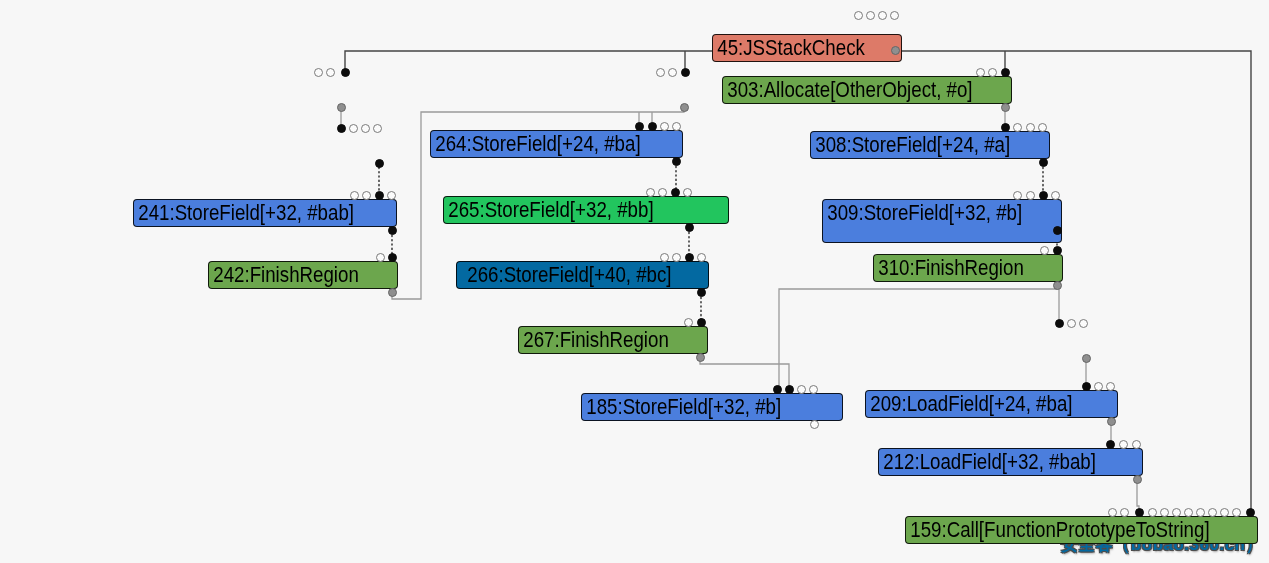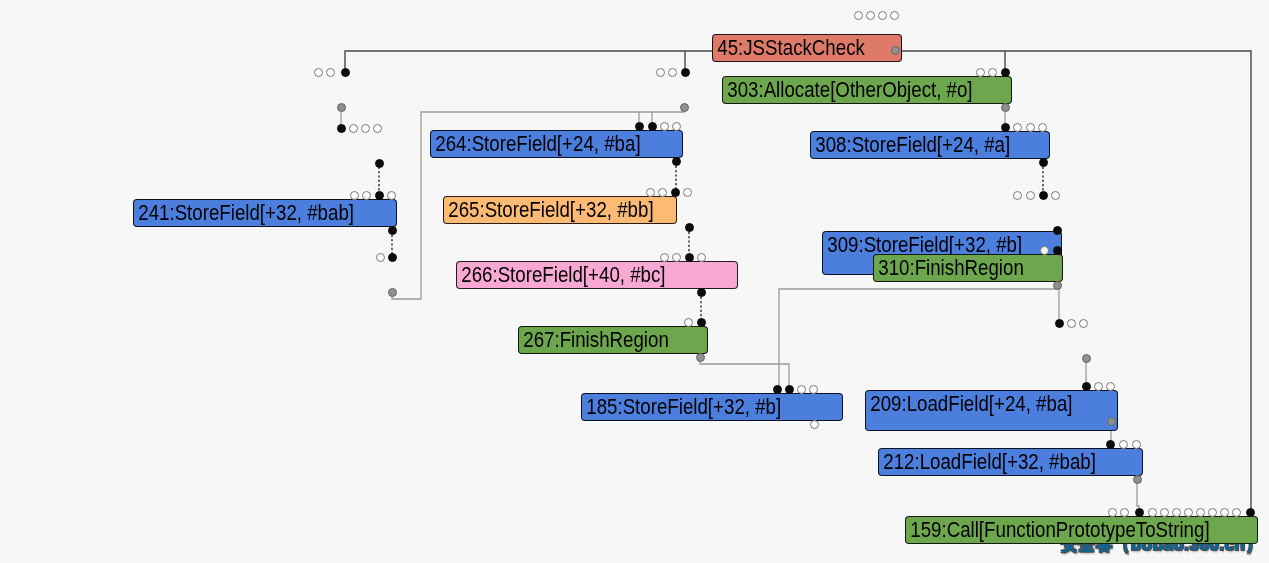--- a/index.html
+++ b/index.html
@@ -66,40 +66,41 @@
     <div class="port o" style="left: 348.5px; top: 124px;"></div>
     <div class="port o" style="left: 360.5px; top: 124px;"></div>
     <div class="port o" style="left: 372.5px; top: 124px;"></div>
     <div class="port b" style="left: 374.5px; top: 159px;"></div>
     <div class="node blue" style="left: 133px; top: 199px; width: 264px; height: 28px; line-height: 25px; background: rgb(75, 126, 221);"><span class="lbl">241:StoreField[+32, #bab]</span></div>
     <div class="port o" style="left: 349.5px; top: 191px;"></div>
     <div class="port o" style="left: 361.5px; top: 191px;"></div>
     <div class="port b" style="left: 374.5px; top: 191px;"></div>
     <div class="port o" style="left: 386.5px; top: 191px;"></div>
     <div class="port b" style="left: 387.5px; top: 226px;"></div>
+    <div class="node green" style="left: 208px; top: 261px; width: 190px; height: 28px; line-height: 25px; background: rgb(108, 166, 77);"><span class="lbl">242:FinishRegion</span></div>
     <div class="port o" style="left: 375.5px; top: 253px;"></div>
     <div class="port b" style="left: 387.5px; top: 253px;"></div>
     <div class="port g" style="left: 387.5px; top: 288px;"></div>
     <div class="port o" style="left: 655.5px; top: 68px;"></div>
     <div class="port o" style="left: 667.5px; top: 68px;"></div>
     <div class="port b" style="left: 680.5px; top: 68px;"></div>
     <div class="port g" style="left: 679.5px; top: 103px;"></div>
     <div class="node blue" style="left: 430px; top: 130px; width: 253px; height: 28px; line-height: 25px; background: rgb(75, 126, 221);"><span class="lbl">264:StoreField[+24, #ba]</span></div>
     <div class="port b" style="left: 634.5px; top: 122px;"></div>
     <div class="port b" style="left: 647.5px; top: 122px;"></div>
     <div class="port o" style="left: 659.5px; top: 122px;"></div>
     <div class="port o" style="left: 671.5px; top: 122px;"></div>
     <div class="port b" style="left: 671.5px; top: 157px;"></div>
-    <div class="node blue" style="left: 443px; top: 196px; width: 234px; height: 28px; line-height: 25px; background: #fdba74;"><span class="lbl">265:StoreField[+32, #bb]</span></div>
+    <div class="node blue" style="left: 443px; top: 196px; width: 286px; height: 28px; line-height: 25px; background: #22c55e;"><span class="lbl">265:StoreField[+32, #bb]</span></div>
     <div class="port o" style="left: 645.5px; top: 188px;"></div>
     <div class="port o" style="left: 657.5px; top: 188px;"></div>
     <div class="port b" style="left: 670.5px; top: 188px;"></div>
     <div class="port o" style="left: 682.5px; top: 188px;"></div>
     <div class="port b" style="left: 684.5px; top: 223px;"></div>
-    <div class="node blue" style="left: 456px; top: 261px; width: 282px; height: 28px; line-height: 25px; background: #f9a8d4;"><span class="lbl">266:StoreField[+40, #bc]</span></div>
+    <div class="node blue" style="left: 456px; top: 261px; width: 253px; height: 28px; line-height: 25px; background: #0369a1; text-align: right;"><span class="lbl">266:StoreField[+40, #bc]</span></div>
     <div class="port o" style="left: 659.5px; top: 253px;"></div>
     <div class="port o" style="left: 671.5px; top: 253px;"></div>
     <div class="port b" style="left: 684.5px; top: 253px;"></div>
     <div class="port o" style="left: 696.5px; top: 253px;"></div>
     <div class="port b" style="left: 696.5px; top: 288px;"></div>
     <div class="node green" style="left: 518px; top: 326px; width: 190px; height: 28px; line-height: 25px; background: rgb(108, 166, 77);"><span class="lbl">267:FinishRegion</span></div>
     <div class="port o" style="left: 683.5px; top: 318px;"></div>
     <div class="port b" style="left: 696.5px; top: 318px;"></div>
     <div class="port g" style="left: 695.5px; top: 353px;"></div>
     <div class="node blue" style="left: 581px; top: 393px; width: 262px; height: 28px; line-height: 25px; background: rgb(75, 126, 221);"><span class="lbl">185:StoreField[+32, #b]</span></div>
@@ -112,35 +113,35 @@
     <div class="port o" style="left: 975.5px; top: 68px;"></div>
     <div class="port o" style="left: 987.5px; top: 68px;"></div>
     <div class="port b" style="left: 1000.5px; top: 68px;"></div>
     <div class="port g" style="left: 1000.5px; top: 103px;"></div>
     <div class="node blue" style="left: 810px; top: 131px; width: 240px; height: 28px; line-height: 25px; background: rgb(75, 126, 221);"><span class="lbl">308:StoreField[+24, #a]</span></div>
     <div class="port b" style="left: 1000.5px; top: 123px;"></div>
     <div class="port o" style="left: 1012.5px; top: 123px;"></div>
     <div class="port o" style="left: 1025.5px; top: 123px;"></div>
     <div class="port o" style="left: 1037.5px; top: 123px;"></div>
     <div class="port b" style="left: 1038.5px; top: 158px;"></div>
-    <div class="node blue" style="left: 822px; top: 199px; width: 240px; height: 44px; line-height: 25px; background: rgb(75, 126, 221); margin-top: 32px;"><span class="lbl">309:StoreField[+32, #b]</span></div>
+    <div class="node blue" style="left: 822px; top: 199px; width: 240px; height: 44px; line-height: 25px; background: rgb(75, 126, 221);"><span class="lbl">309:StoreField[+32, #b]</span></div>
     <div class="port o" style="left: 1012.5px; top: 191px;"></div>
     <div class="port o" style="left: 1025.5px; top: 191px;"></div>
     <div class="port b" style="left: 1038.5px; top: 191px;"></div>
     <div class="port o" style="left: 1050.5px; top: 191px;"></div>
     <div class="port b" style="left: 1052.5px; top: 226px;"></div>
     <div class="node green" style="left: 873px; top: 254px; width: 190px; height: 28px; line-height: 25px; background: rgb(108, 166, 77);"><span class="lbl">310:FinishRegion</span></div>
     <div class="port o" style="left: 1039.5px; top: 246px;"></div>
     <div class="port b" style="left: 1052.5px; top: 246px;"></div>
     <div class="port g" style="left: 1052.5px; top: 281px;"></div>
     <div class="port b" style="left: 1054.5px; top: 319px;"></div>
     <div class="port o" style="left: 1066.5px; top: 319px;"></div>
     <div class="port o" style="left: 1078.5px; top: 319px;"></div>
     <div class="port g" style="left: 1081.5px; top: 354px;"></div>
-    <div class="node blue" style="left: 865px; top: 390px; width: 253px; height: 41px; line-height: 25px; background: rgb(75, 126, 221);"><span class="lbl">209:LoadField[+24, #ba]</span></div>
+    <div class="node blue" style="left: 865px; top: 390px; width: 253px; height: 28px; line-height: 25px; background: rgb(75, 126, 221);"><span class="lbl">209:LoadField[+24, #ba]</span></div>
     <div class="port b" style="left: 1081.5px; top: 382px;"></div>
     <div class="port o" style="left: 1093.5px; top: 382px;"></div>
     <div class="port o" style="left: 1105.5px; top: 382px;"></div>
     <div class="port g" style="left: 1106.5px; top: 417px;"></div>
     <div class="node blue" style="left: 878px; top: 448px; width: 265px; height: 28px; line-height: 25px; background: rgb(75, 126, 221);"><span class="lbl">212:LoadField[+32, #bab]</span></div>
     <div class="port b" style="left: 1105.5px; top: 440px;"></div>
     <div class="port o" style="left: 1118.5px; top: 440px;"></div>
     <div class="port o" style="left: 1131.5px; top: 440px;"></div>
     <div class="port g" style="left: 1132.5px; top: 475px;"></div>
     <div class="node green" style="left: 905px; top: 516px; width: 353px; height: 28px; line-height: 25px; background: rgb(108, 166, 77);"><span class="lbl">159:Call[FunctionPrototypeToString]</span></div>

